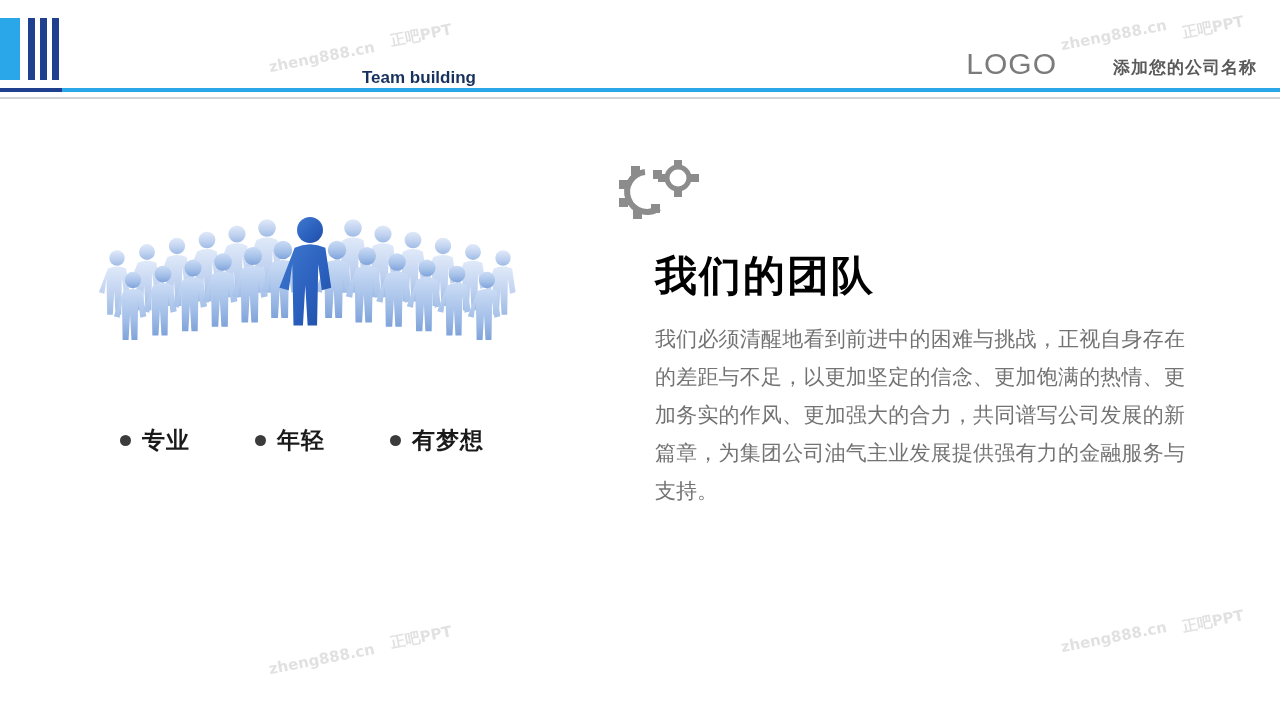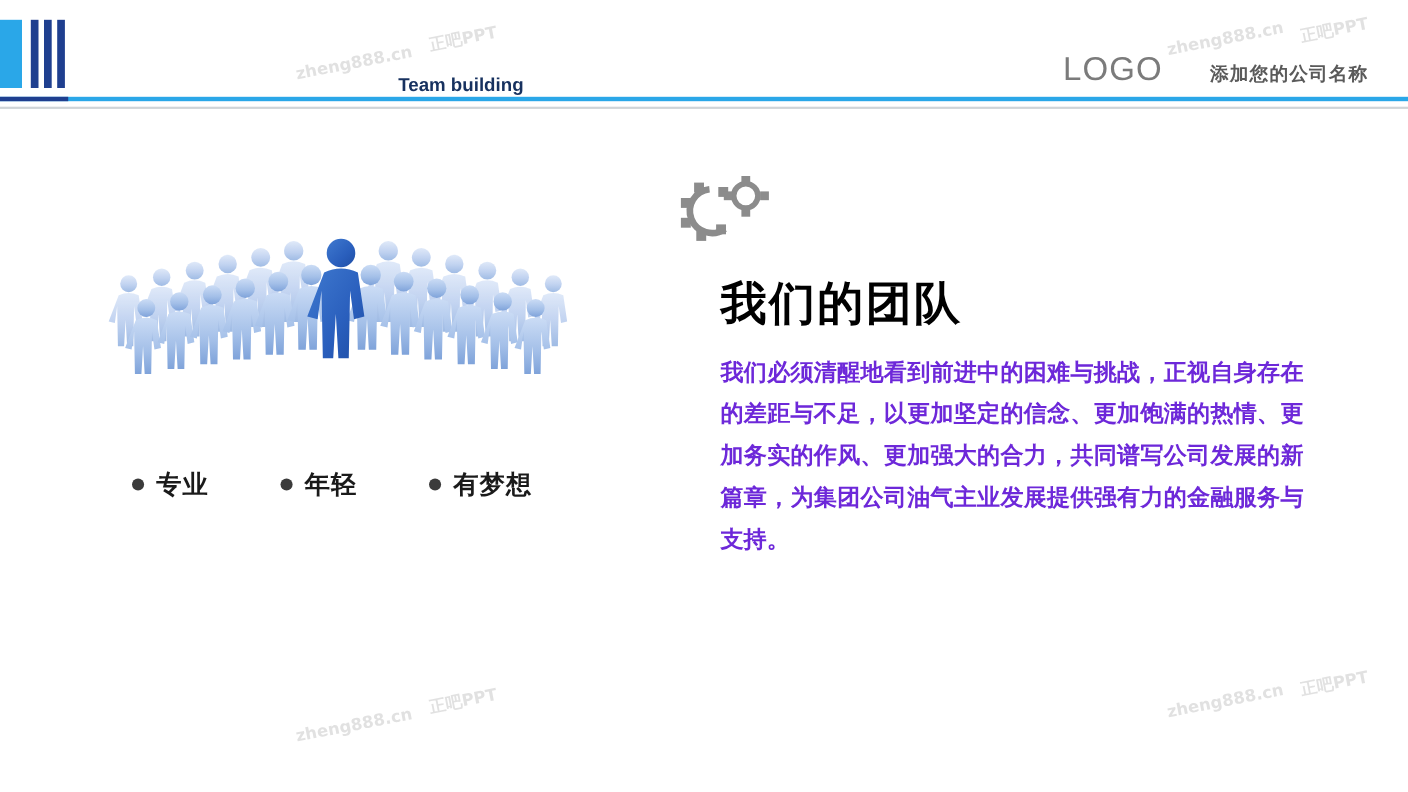--- a/index.html
+++ b/index.html
@@ -71,21 +71,21 @@
   }
   .logo {
     position: absolute;
     right: 223px; top: 47px;
     font-size: 30px;
     color: #7b7b7b;
     letter-spacing: 1px;
   }
   .company {
     position: absolute;
-    right: 36px; top: 56px;
+    right: 23px; top: 56px;
     font-size: 17px;
     font-weight: bold;
     color: #5a5a5a;
     letter-spacing: 1px;
   }
 
   
   .crowd {
     position: absolute;
     left: 95px; top: 200px;
@@ -136,23 +136,23 @@
     font-size: 42px;
     font-weight: bold;
     color: #000000;
     letter-spacing: 2px;
   }
   .body-text {
     position: absolute;
     left: 655px; top: 320px;
     width: 530px;
     font-size: 21px;
-    font-weight: bold;
+    font-weight: normal;
     line-height: 38px;
-    color: #6d28d9;
+    color: #737373;
     text-align: justify;
   }
 
   
   .wm {
     position: absolute;
     color: rgba(120,120,120,0.22);
     font-size: 15px;
     font-weight: bold;
     white-space: nowrap;

